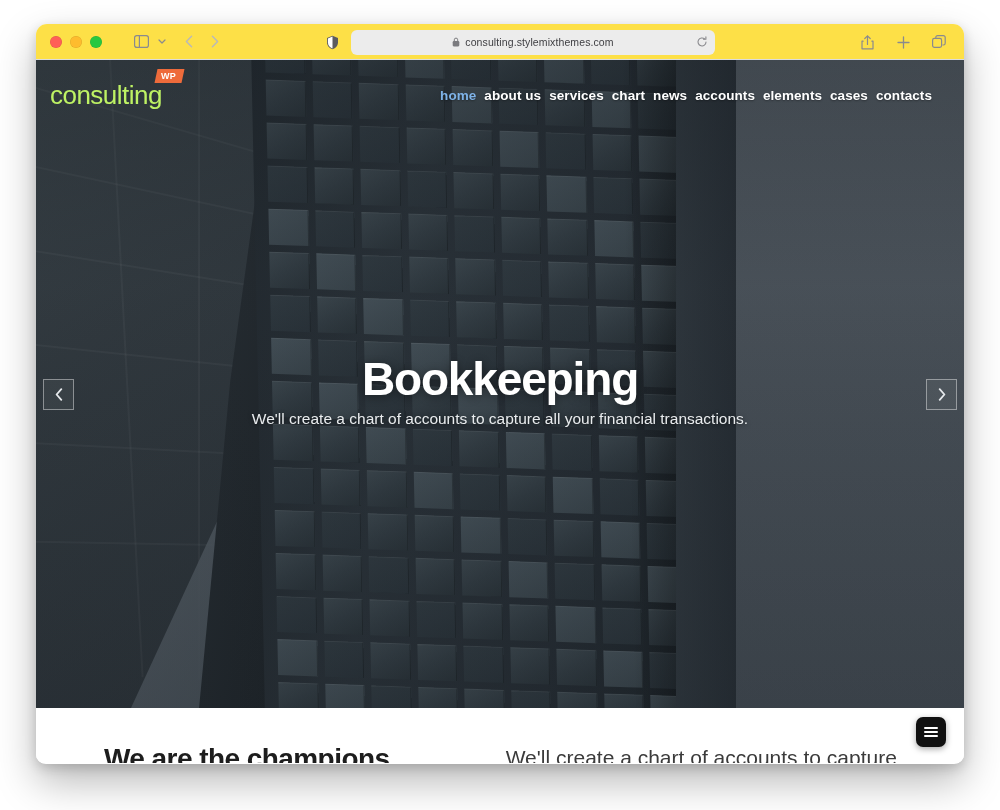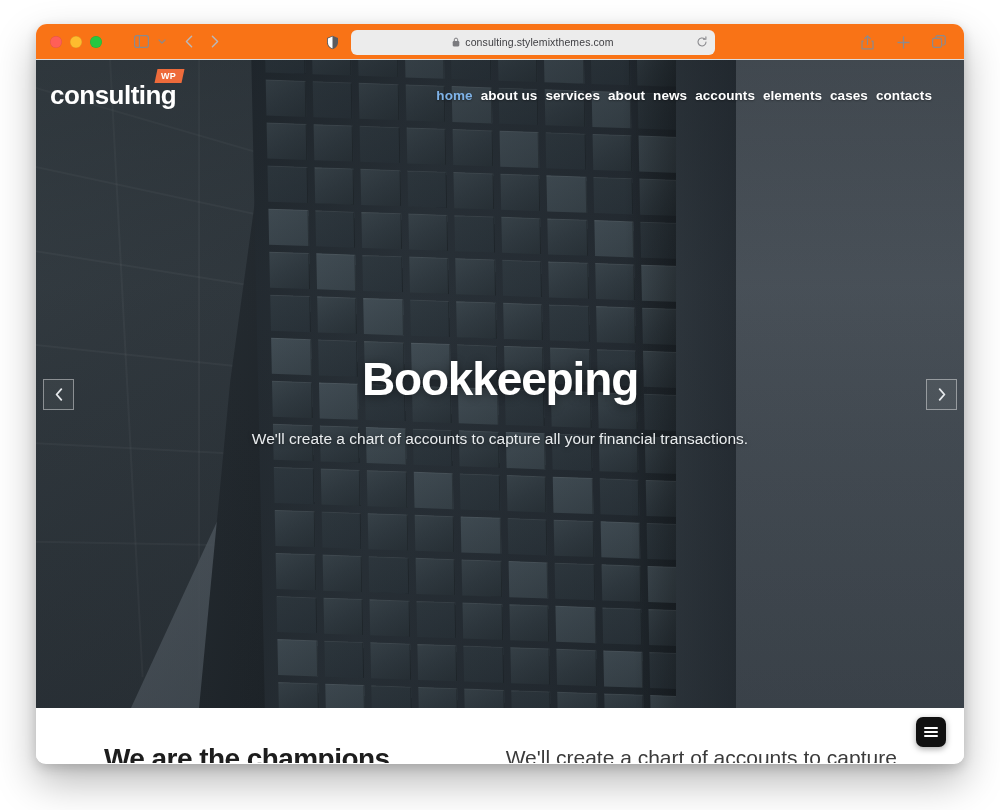--- a/index.html
+++ b/index.html
@@ -17,21 +17,21 @@
     background:#ffffff;
     border-radius:11px 11px 10px 10px;
     box-shadow:0 18px 40px rgba(0,0,0,0.28), 0 4px 12px rgba(0,0,0,0.16);
     overflow:hidden;
   }
 
   
   #toolbar{
     position:relative;
     height:36px;
-    background:#f97316;
+    background:#fde047;
     border-bottom:1px solid #dcdcdc;
     display:flex; align-items:center;
   }
   .traffic{ display:flex; gap:8px; margin-left:14px; }
   .tl{ width:12px; height:12px; border-radius:50%; display:block; }
   .tl.red{ background:#ff5f57; box-shadow:inset 0 0 0 0.5px rgba(0,0,0,.12); }
   .tl.yellow{ background:#febc2e; box-shadow:inset 0 0 0 0.5px rgba(0,0,0,.12); }
   .tl.green{ background:#28c840; box-shadow:inset 0 0 0 0.5px rgba(0,0,0,.12); }
 
   .tb-group{ display:flex; align-items:center; }
@@ -190,21 +190,21 @@
     height:70px;
     display:flex; align-items:center;
     z-index:20;
   }
   #logo{
     position:relative;
     margin-left:14px;
     display:flex; align-items:flex-start;
   }
   #logo-text{
-    font-size:26px; font-weight:bold; color:#ffffff;
+    font-size:26px; font-weight:normal; color:#bef264;
     letter-spacing:-0.02em; line-height:1;
   }
   #logo-badge{
     position:absolute;
     left:106px; top:-13px;
     background:#ee6b3b;
     color:#fff;
     font-size:9px; font-weight:bold;
     padding:2px 7px 2px 5px;
     transform:skewX(-12deg);
@@ -237,21 +237,21 @@
   }
   #hero-title{
     font-size:46px;
     font-weight:bold;
     color:#ffffff;
     letter-spacing:-0.025em;
     line-height:1.02;
     text-shadow:0 2px 10px rgba(0,0,0,.45);
   }
   #hero-sub{
-    margin-top:25px;
+    margin-top:5px;
     font-size:15.5px;
     color:#e9ecee;
     line-height:1.45;
     text-shadow:0 1px 4px rgba(0,0,0,.5);
   }
 
   
   .car-arrow{
     position:absolute;
     top:319px;
@@ -577,21 +577,21 @@
           <span id="logo-text">consulting</span>
           <span id="logo-badge" style="background: rgb(238, 107, 59);">
             <span>WP</span>
           </span>
         </div>
 
         <nav id="main-nav">
           <a class="nav-link active" style="color: rgb(127, 179, 232);">home</a>
           <a class="nav-link">about us</a>
           <a class="nav-link">services</a>
-          <a class="nav-link">about</a>
+          <a class="nav-link">chart</a>
           <a class="nav-link">news</a>
           <a class="nav-link">accounts</a>
           <a class="nav-link">elements</a>
           <a class="nav-link">cases</a>
           <a class="nav-link">contacts</a>
         </nav>
       </div>
 
       <div id="hero-content">
         <h1 id="hero-title">Bookkeeping</h1>

